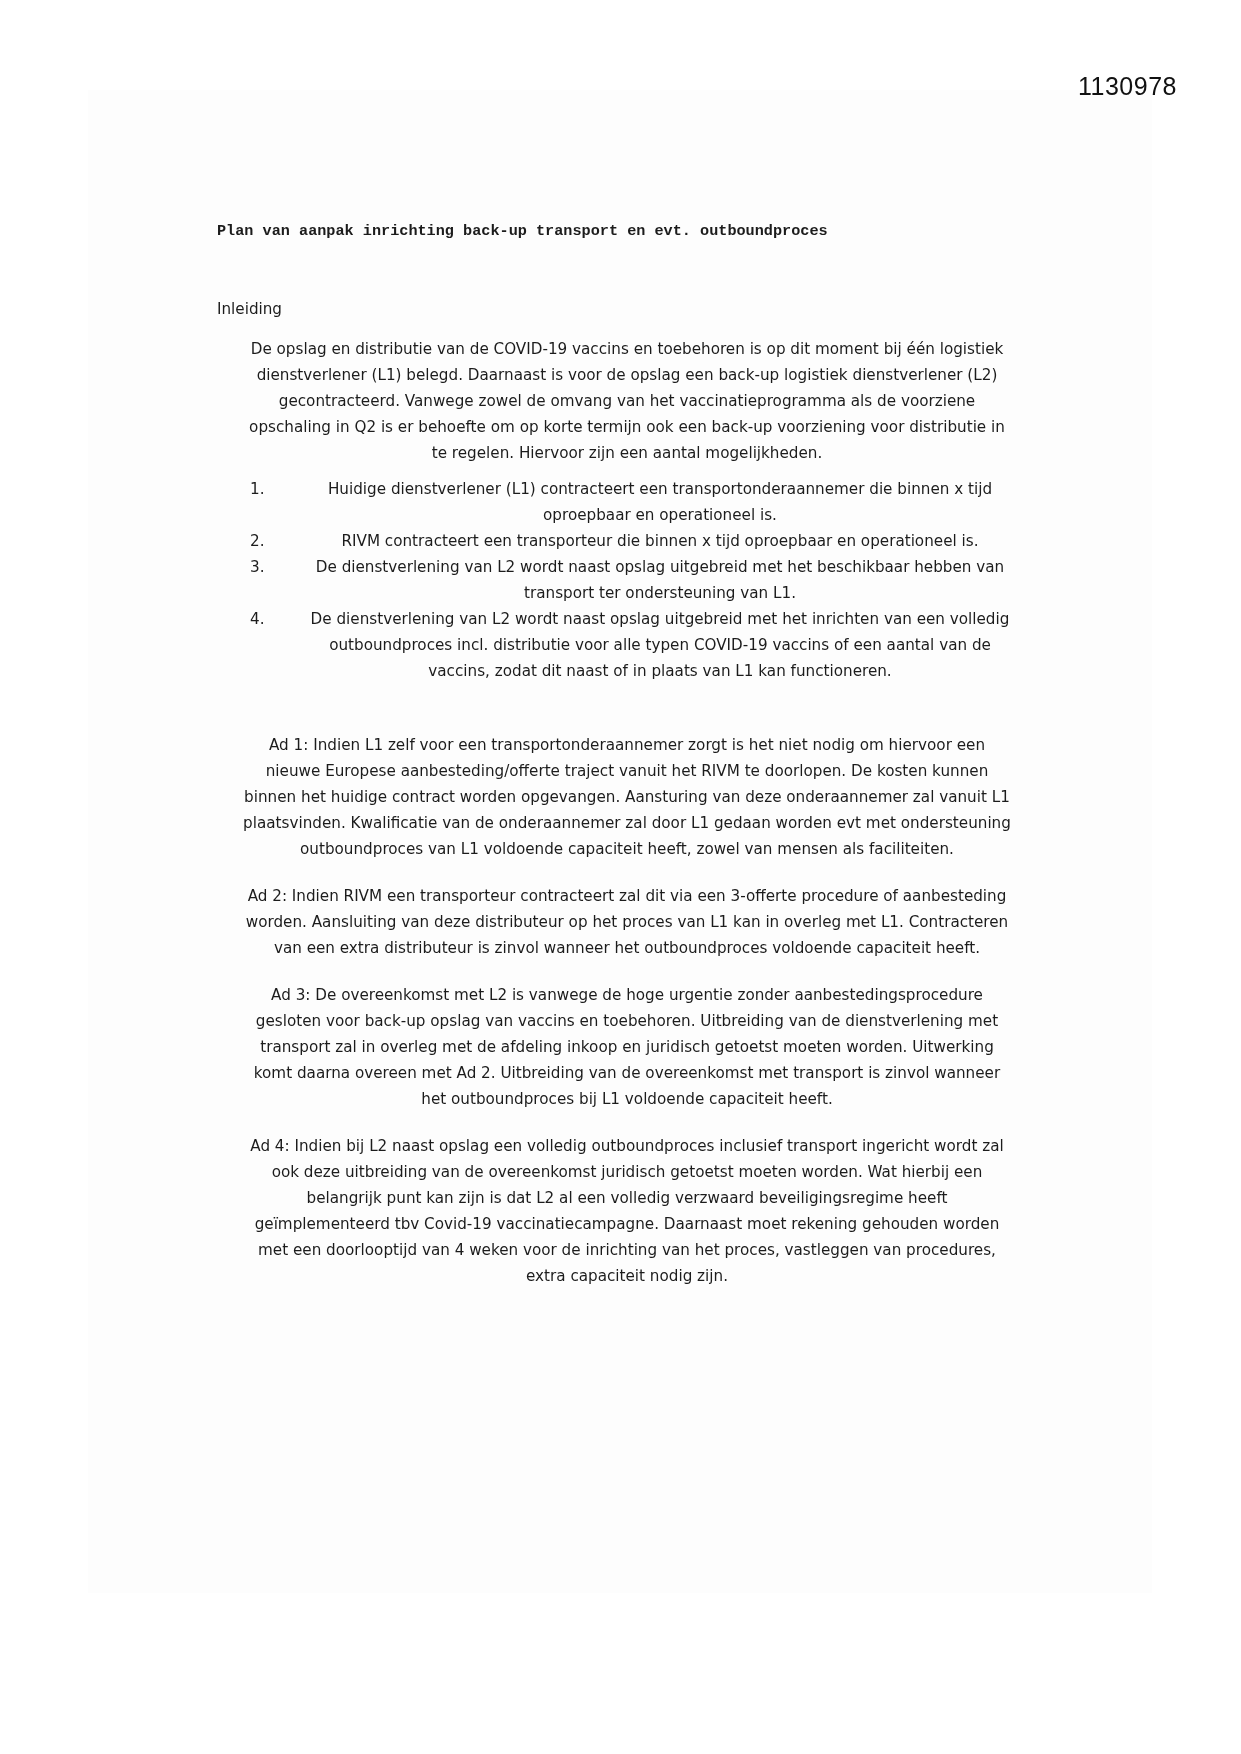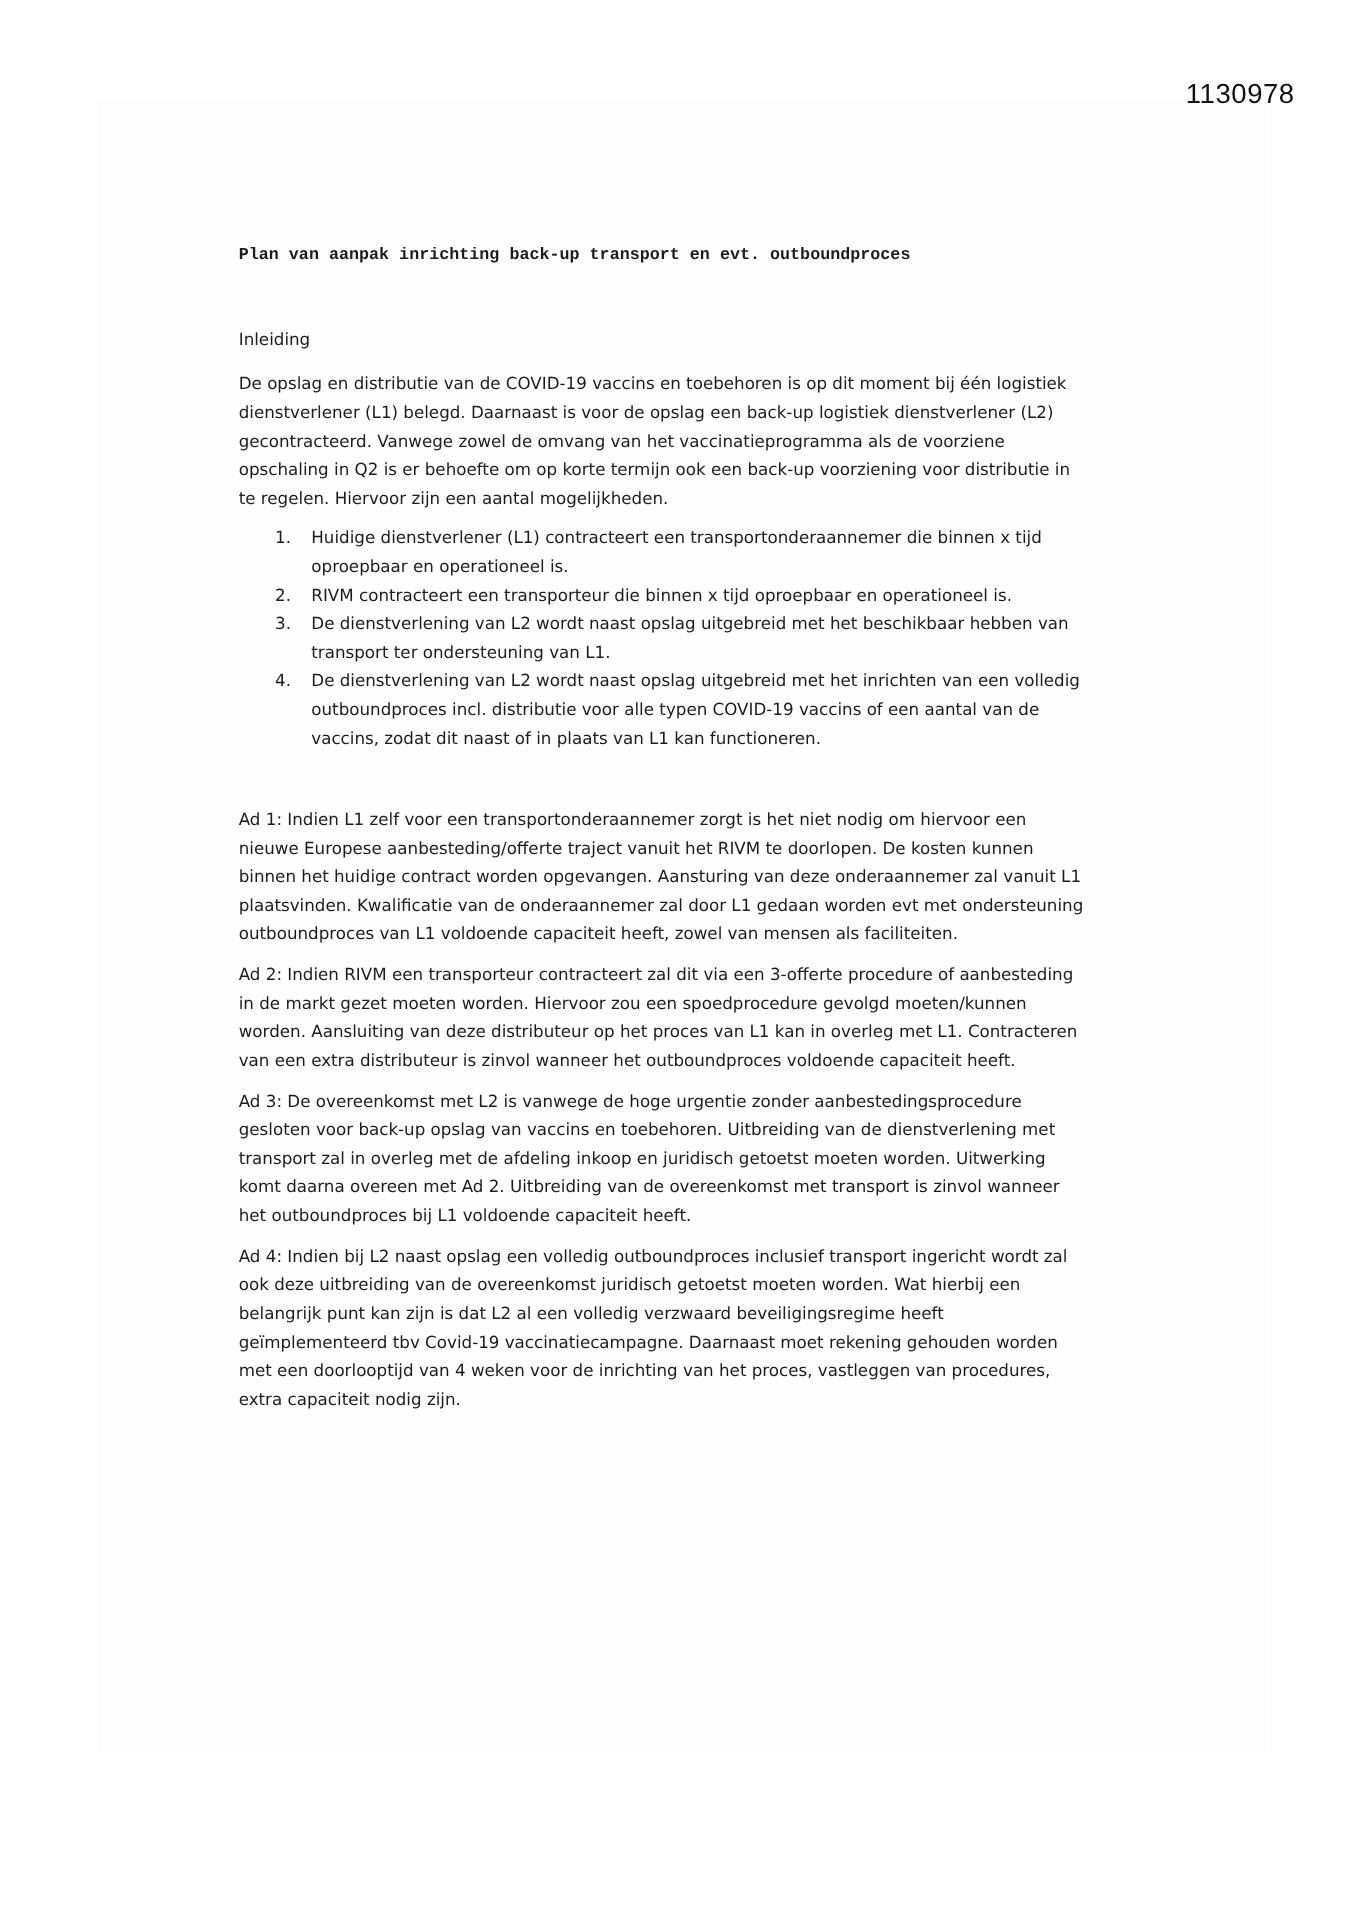--- a/index.html
+++ b/index.html
@@ -69,26 +69,26 @@
     .options li {
       position: relative;
       padding-left: 66px;
     }
     .options .num {
       position: absolute;
       left: 33px;
       top: 0;
     }
     .ad-block {
-      margin-top: 11px;
+      margin-top: 21px;
     }
     .ad-block.first {
       margin-top: 48px;
     }
-    .line { display: block; white-space: nowrap; }
+    .line { display: block; white-space: nowrap; text-align: center; }
   </style>
 </head>
 <body>
 
 <div class="page-scan"></div>
 
 <div class="doc-number">1130978</div>
 
 <div class="content">
   <h1 class="title">Plan van aanpak inrichting back-up transport en evt. outboundproces</h1>
@@ -129,21 +129,20 @@
   <p class="ad-block first">
     <span class="line">Ad 1: Indien L1 zelf voor een transportonderaannemer zorgt is het niet nodig om hiervoor een</span>
     <span class="line">nieuwe Europese aanbesteding/offerte traject vanuit het RIVM te doorlopen. De kosten kunnen</span>
     <span class="line">binnen het huidige contract worden opgevangen. Aansturing van deze onderaannemer zal vanuit L1</span>
     <span class="line">plaatsvinden. Kwalificatie van de onderaannemer zal door L1 gedaan worden evt met ondersteuning</span>
     <span class="line">outboundproces van L1 voldoende capaciteit heeft, zowel van mensen als faciliteiten.</span>
   </p>
 
   <p class="ad-block">
     <span class="line">Ad 2: Indien RIVM een transporteur contracteert zal dit via een 3-offerte procedure of aanbesteding</span>
-    <span class="line">in de markt gezet moeten worden. Hiervoor zou een spoedprocedure gevolgd moeten/kunnen</span>
     <span class="line">worden. Aansluiting van deze distributeur op het proces van L1 kan in overleg met L1. Contracteren</span>
     <span class="line">van een extra distributeur is zinvol wanneer het outboundproces voldoende capaciteit heeft.</span>
   </p>
 
   <p class="ad-block">
     <span class="line">Ad 3: De overeenkomst met L2 is vanwege de hoge urgentie zonder aanbestedingsprocedure</span>
     <span class="line">gesloten voor back-up opslag van vaccins en toebehoren. Uitbreiding van de dienstverlening met</span>
     <span class="line">transport zal in overleg met de afdeling inkoop en juridisch getoetst moeten worden.  Uitwerking</span>
     <span class="line">komt daarna overeen met Ad 2. Uitbreiding van de overeenkomst met transport is zinvol wanneer</span>
     <span class="line">het outboundproces bij L1 voldoende capaciteit heeft.</span>

